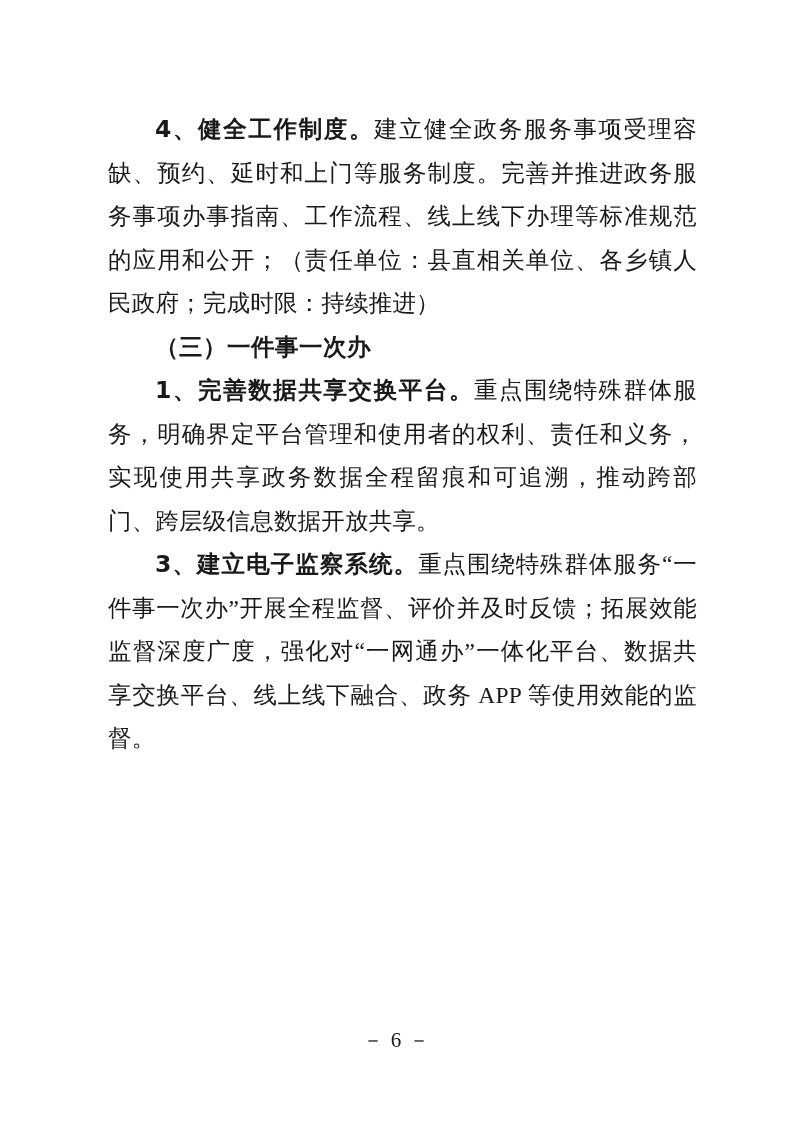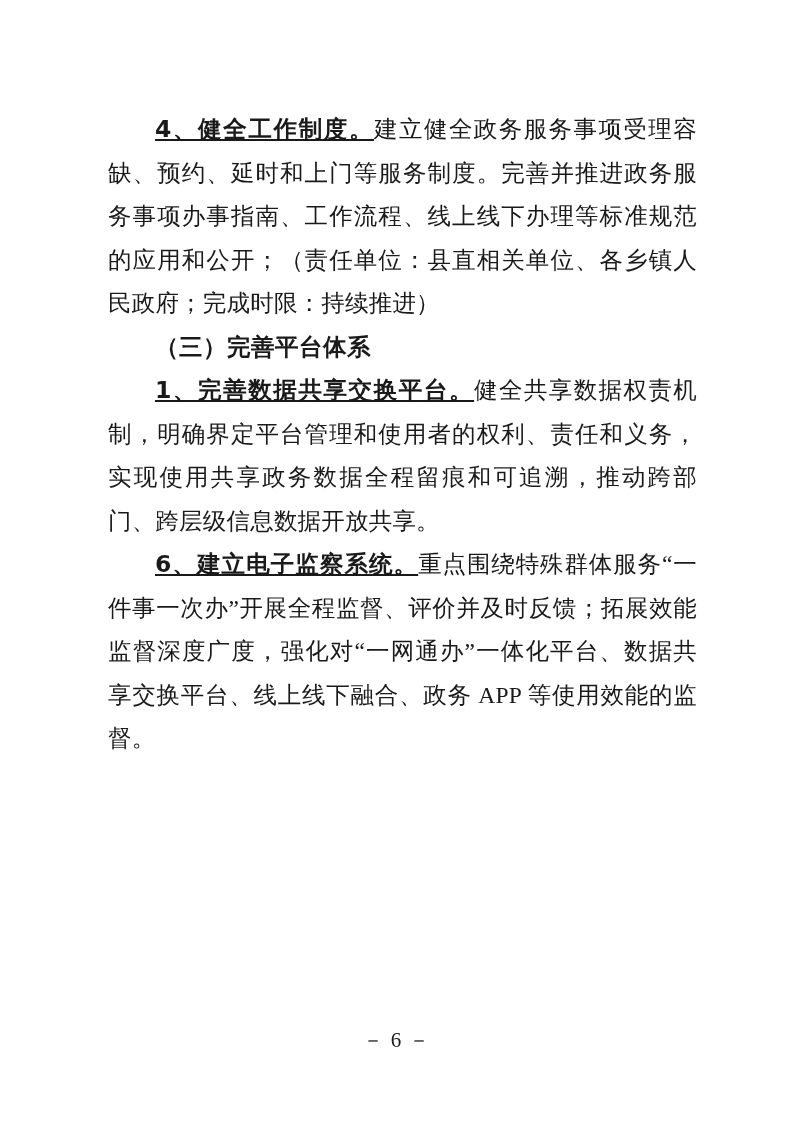--- a/index.html
+++ b/index.html
@@ -39,21 +39,20 @@
   .heading {
     font-weight: bold;
     font-family: "DejaVu Sans", "Liberation Sans", sans-serif;
     letter-spacing: 0.5px;
   }
   
   .lead {
     font-weight: bold;
     font-family: "DejaVu Sans", "Liberation Sans", sans-serif;
     letter-spacing: 0.4px;
-    text-decoration: underline;
   }
   .footer {
     position: absolute;
     left: 0;
     right: 0;
     bottom: 68px;
     text-align: center;
     font-size: 21px;
     font-family: "Liberation Serif", "DejaVu Serif", serif;
     color: #1a1a1a;
@@ -67,29 +66,29 @@
 </head>
 <body>
 
 <div class="page">
   <div class="doc-body">
 
     <p>
       <span class="lead">4、健全工作制度。</span><span>建立健全政务服务事项受理容缺、预约、延时和上门等服务制度。完善并推进政务服务事项办事指南、工作流程、线上线下办理等标准规范的应用和公开；（责任单位：县直相关单位、各乡镇人民政府；完成时限：持续推进）</span>
     </p>
 
-    <p class="heading">（三）完善平台体系</p>
+    <p class="heading">（三）一件事一次办</p>
 
 
     <p>
-      <span class="lead">1、完善数据共享交换平台。</span><span>健全共享数据权责机制，明确界定平台管理和使用者的权利、责任和义务，实现使用共享政务数据全程留痕和可追溯，推动跨部门、跨层级信息数据开放共享。</span>
+      <span class="lead">1、完善数据共享交换平台。</span><span>重点围绕特殊群体服务，明确界定平台管理和使用者的权利、责任和义务，实现使用共享政务数据全程留痕和可追溯，推动跨部门、跨层级信息数据开放共享。</span>
     </p>
 
     <p>
-      <span class="lead">6、建立电子监察系统。</span><span>重点围绕特殊群体服务“一件事一次办”开展全程监督、评价并及时反馈；拓展效能监督深度广度，强化对“一网通办”一体化平台、数据共享交换平台、线上线下融合、政务 APP 等使用效能的监督。</span>
+      <span class="lead">3、建立电子监察系统。</span><span>重点围绕特殊群体服务“一件事一次办”开展全程监督、评价并及时反馈；拓展效能监督深度广度，强化对“一网通办”一体化平台、数据共享交换平台、线上线下融合、政务 APP 等使用效能的监督。</span>
     </p>
 
   </div>
 
   <div class="footer">
     <span class="page-num-wrap">－ 6 －</span>
   </div>
 </div>
 
 </body></html>

